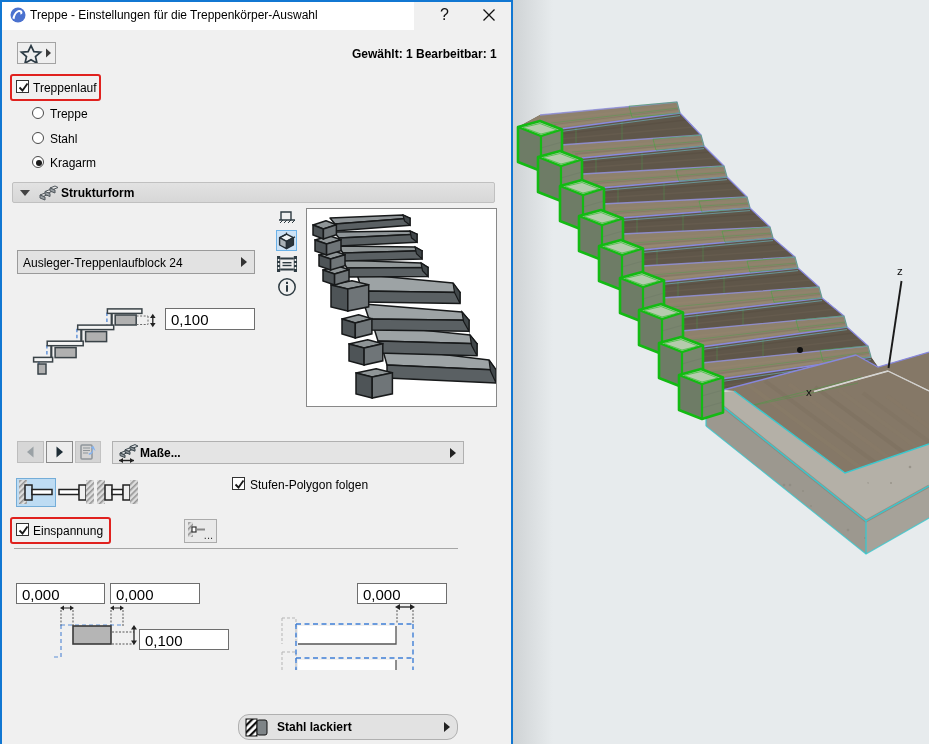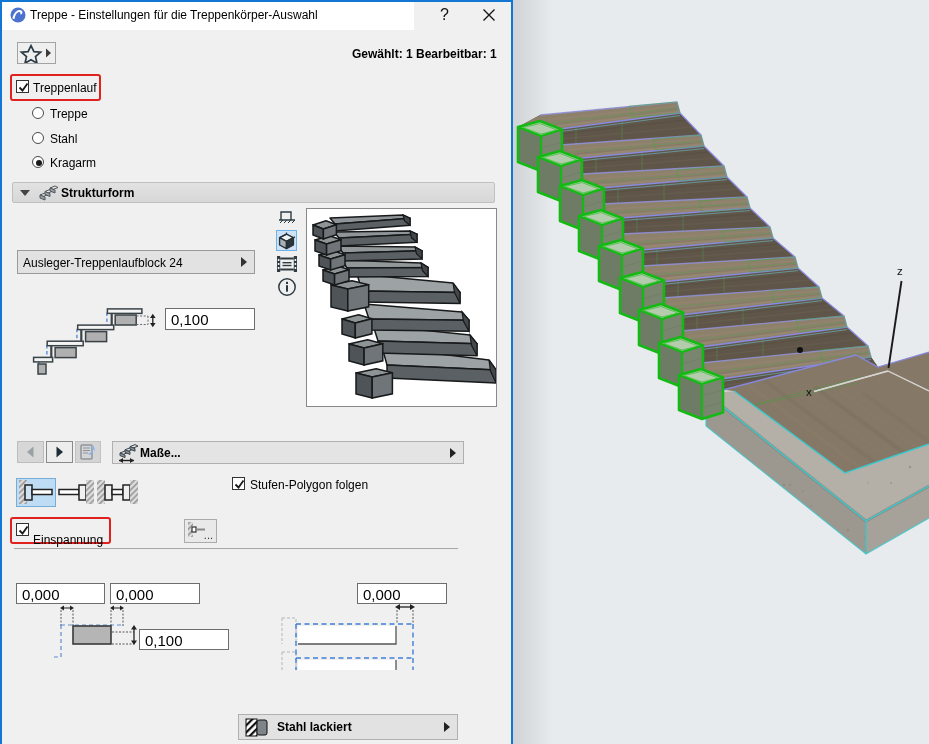--- a/index.html
+++ b/index.html
@@ -565,21 +565,21 @@
       </svg>
     </div>
 <div class="lbl" style="left:250px; top:478px;">Stufen-Polygon folgen</div>
 
 <div class="redbox" style="left:10px; top:517px; width:101px; height:27px;"></div>
 <div class="cb" style="left:16px; top:523px;">
       <svg width="13" height="13">
         <path d="M 2.5 6.5 L 5.5 9.5 L 10.5 2.5" stroke="#1a1a1a" stroke-width="1.8" fill="none"></path>
       </svg>
     </div>
-<div class="lbl" style="left:33px; top:524px;margin-top:9px;">Einspannung</div>
+<div class="lbl" style="left:33px; top:524px;">Einspannung</div>
 <div class="abs" style="left:184px; top:519px; width:33px; height:24px; background:#e9e9e9; border:1px solid #ababab;">
   <svg width="31" height="22" viewBox="0 0 31 22">
     <rect x="3" y="2" width="5" height="15" fill="url(#h1)"></rect>
     <rect x="7" y="7" width="4" height="5" fill="#fff" stroke="#333" stroke-width="1.2"></rect>
     <rect x="11" y="8.5" width="9" height="2" fill="#888"></rect>
   </svg>
   <div style="position:absolute; right:3px; bottom:1px; font-size:11px; color:#333;">...</div>
 </div>
 <div class="abs" style="left:14px; top:548px; width:444px; height:1px; background:#a6a6a6;"></div>
 
@@ -624,21 +624,21 @@
   <g stroke="#3f7fd6" stroke-width="1.4" stroke-dasharray="5,3.5" fill="none">
     <path d="M 18 24 h 117 M 18 24 v 46 M 135 24 v 46 M 18 58 h 117"></path>
   </g>
 
   <rect x="20" y="26" width="98" height="18" fill="#fff"></rect>
   <path d="M 20 44 h 98 v -18" stroke="#555" stroke-width="1.3" fill="none"></path>
   <rect x="20" y="60" width="98" height="10" fill="#fff"></rect>
   <path d="M 118 60 v 10" stroke="#555" stroke-width="1.3" fill="none"></path>
 </svg>
 
-<div class="drop" style="left:238px; top:714px; width:220px; height:26px; background:#e2e2e2; border-color:#b0b0b0;">
+<div class="drop" style="left:238px; top:714px; width:220px; height:26px; background:#e2e2e2; border-color:#b0b0b0;border-radius:11px;">
   <svg class="abs" style="left:6px; top:3px;" width="24" height="19" viewBox="0 0 24 19">
     <defs>
           <pattern id="h2" width="5" height="5" patternUnits="userSpaceOnUse" patternTransform="rotate(45)">
       <rect width="5" height="5" fill="#fff"></rect>
             <rect width="2.2" height="5" fill="#111"></rect>
           </pattern>
         </defs>
     <rect x="1" y="1" width="11" height="17" fill="url(#h2)" stroke="#111" stroke-width="1"></rect>
     <rect x="12" y="2" width="10" height="15" rx="2" fill="#7e8487" stroke="#111" stroke-width="1"></rect>
   </svg>

